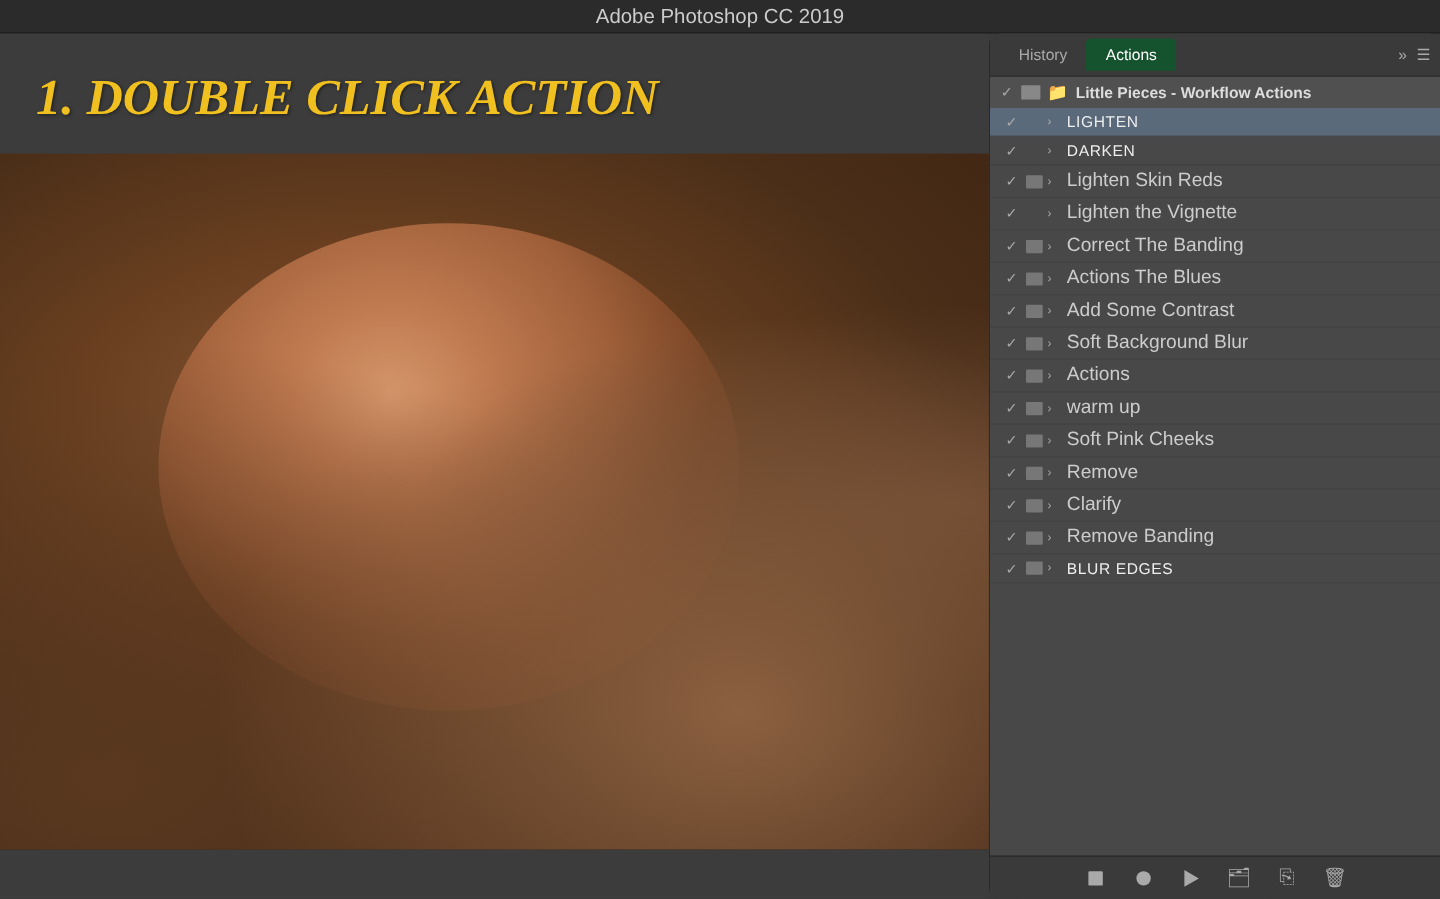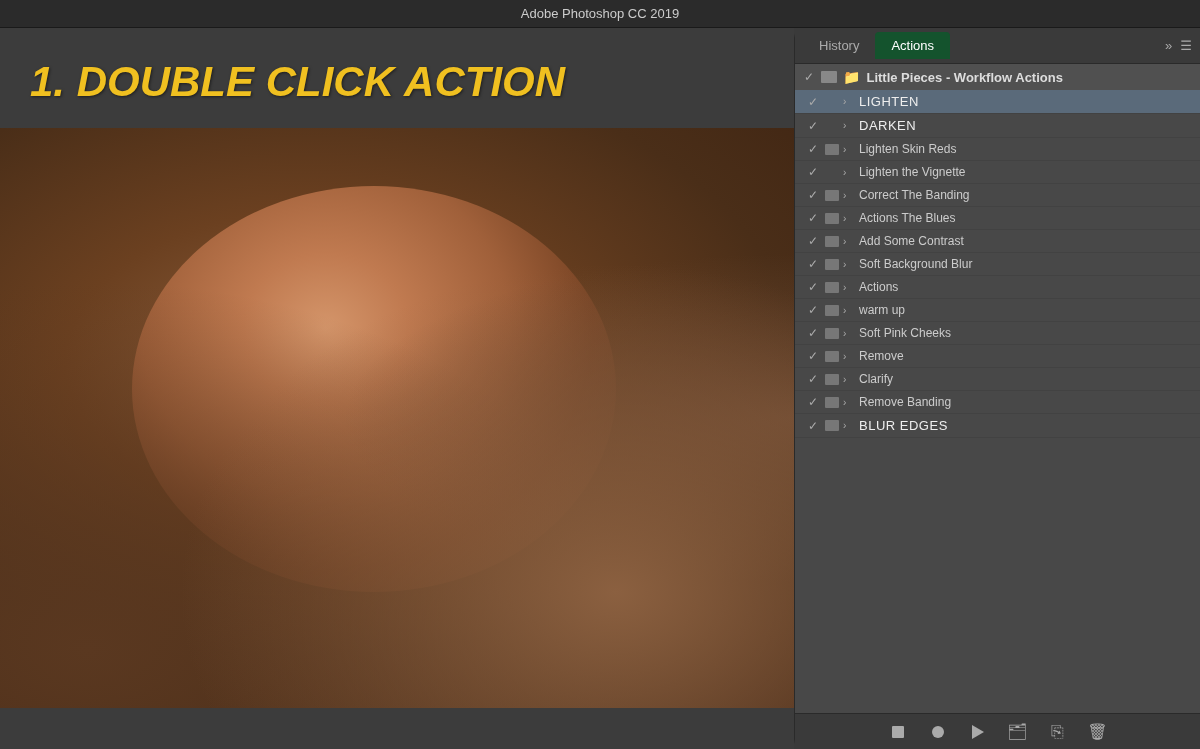--- a/index.html
+++ b/index.html
@@ -15,21 +15,21 @@
     #titlebar {
       height: 28px;
       background: #2b2b2b;
       display: flex;
       align-items: center;
       justify-content: center;
       border-bottom: 1px solid #1a1a1a;
     }
     #titlebar span {
       color: #cccccc;
-      font-size: 13px;
+      font-size: 17px;
     }
 
     
     #main {
       display: flex;
       height: calc(749px - 28px);
     }
 
     
     #canvas-area {
@@ -42,20 +42,21 @@
     #instruction-text {
       position: absolute;
       top: 30px;
       left: 30px;
       color: #f0c020;
       font-size: 42px;
       font-weight: 900;
       font-style: italic;
       z-index: 10;
       text-shadow: 1px 1px 3px rgba(0,0,0,0.5);
+      font-family: Liberation Serif, serif;
     }
 
     
     #photo-canvas {
       position: absolute;
       top: 100px;
       left: 0;
       width: 880px;
       height: 580px;
       background: 
@@ -89,21 +90,21 @@
       width: 100%;
       height: 100%;
       background: 
         radial-gradient(ellipse at 70% 80%, #8b6040 0%, transparent 50%),
         radial-gradient(ellipse at 90% 50%, #6b4830 0%, transparent 40%),
         radial-gradient(ellipse at 10% 90%, #5a3820 0%, transparent 50%);
     }
 
     
     #right-panel {
-      width: 406px;
+      width: 376px;
       background: #404040;
       display: flex;
       flex-direction: column;
       border-left: 1px solid #2a2a2a;
       border-radius: 10px;
     }
 
     
     #tabs {
       display: flex;
@@ -218,21 +219,21 @@
       flex-shrink: 0;
     }
 
     .action-item .expand-arrow {
       color: #aaaaaa;
       font-size: 10px;
       width: 12px;
     }
 
     .action-item .action-name {
-      font-size: 12px;
+      font-size: 16px;
     }
 
     .action-item.bold-item .action-name {
       font-weight: 400;
       font-size: 13px;
       color: #eeeeee;
       letter-spacing: 0.5px;
     }
 
     

